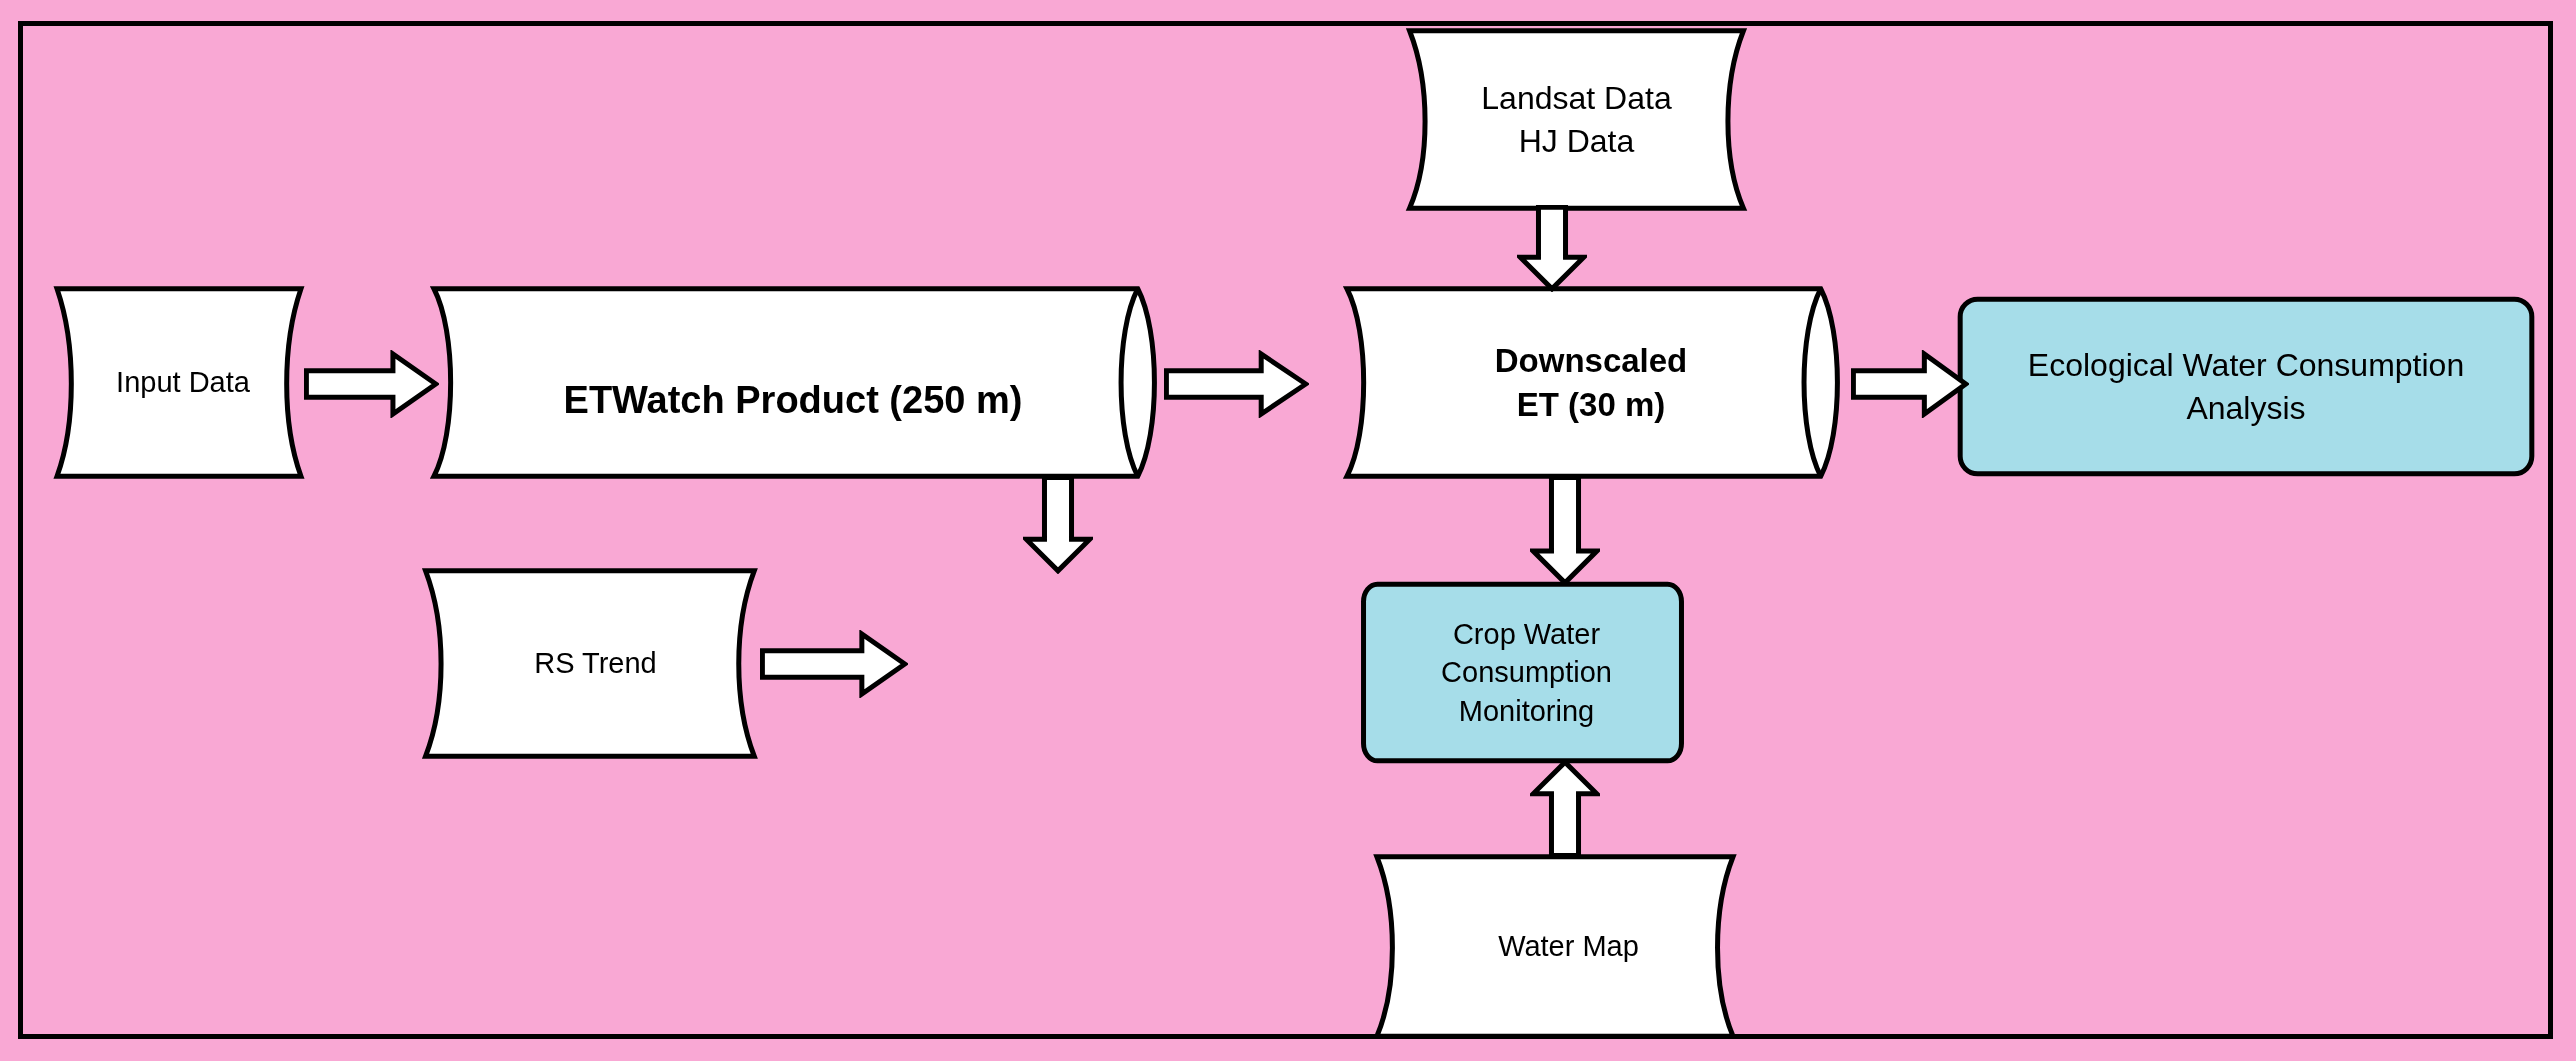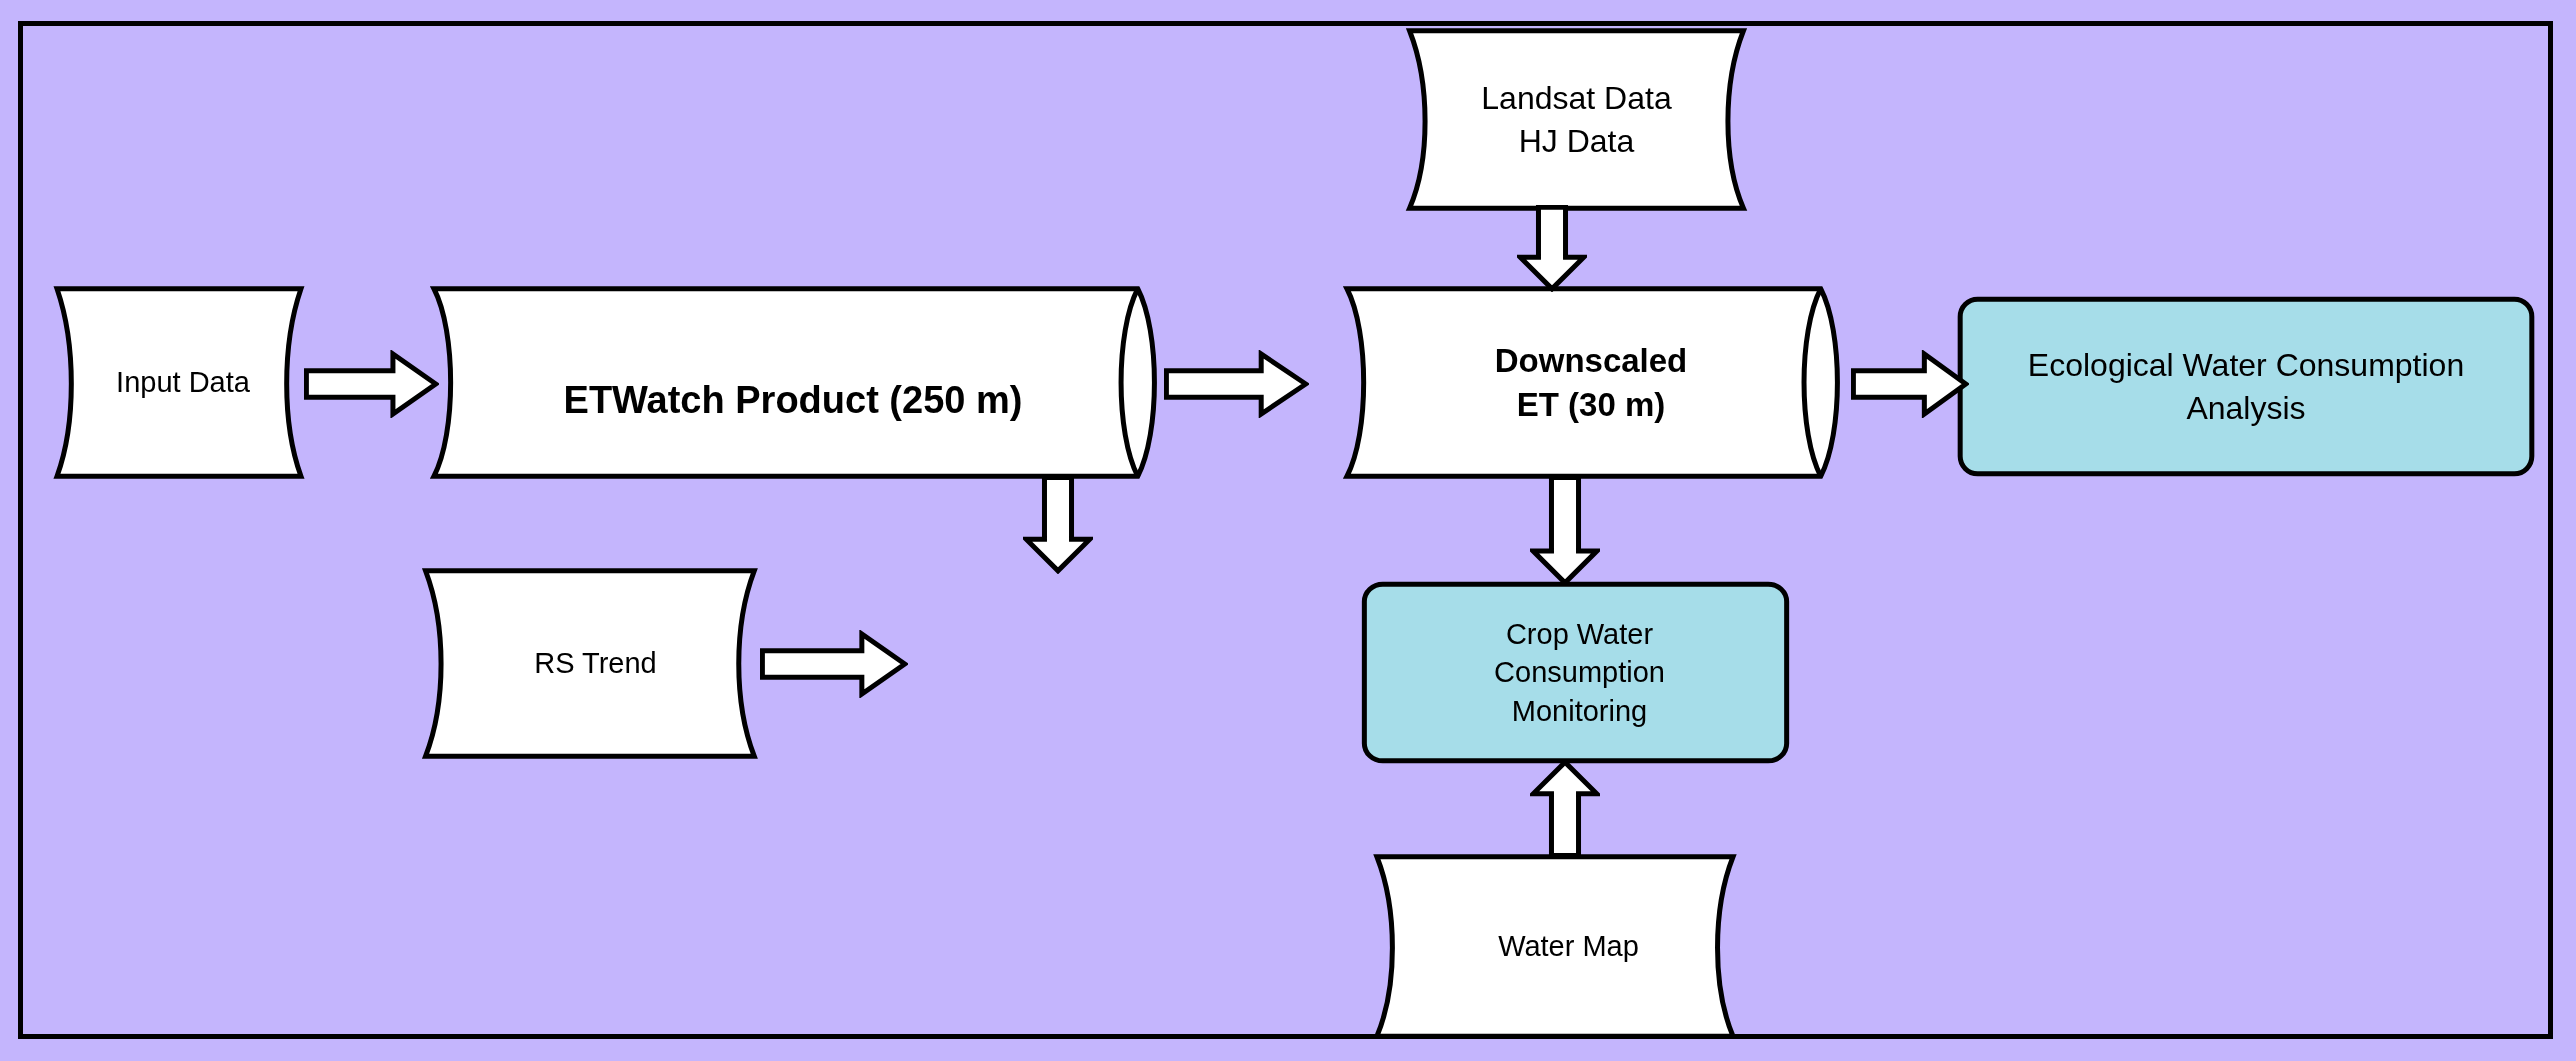--- a/index.html
+++ b/index.html
@@ -7,21 +7,21 @@
     padding: 0;
     background: #ffffff;
   }
   body {
     font-family: "Liberation Sans", "DejaVu Sans", sans-serif;
   }
   #canvas {
     position: relative;
     width: 2576px;
     height: 1061px;
-    background: #c4b5fd;
+    background: #f9a8d4;
     overflow: hidden;
   }
   
   #outer-frame {
     position: absolute;
     left: 17.5px;
     top: 20.7px;
     width: 2535px;
     height: 1018px;
     border: 5.6px solid #000000;
@@ -114,21 +114,21 @@
   </div>
 
   <div class="node" style="left:397px; top:566px; width:389px; height:195px;">
     <svg viewBox="0 0 490 245" preserveAspectRatio="none">
       <path d="M 36 6 L 450 6 C 424 74 424 172 450 239 L 36 239 C 62 172 62 74 36 6 Z" fill="#FFFFFF" stroke="#000000" stroke-width="5" vector-effect="non-scaling-stroke"></path>
     </svg>
     <span class="lbl t-md">RS Trend</span>
   </div>
 
 
-  <div class="node" style="left:1361px; top:581px; width:429px; height:183px;">
+  <div class="node" style="left:1361px; top:581px; width:323px; height:183px;">
     <svg viewBox="0 0 512 231" preserveAspectRatio="none">
       <rect x="4" y="4" width="504" height="223" rx="22" ry="22" fill="#A6DDE9" stroke="#000000" stroke-width="5" vector-effect="non-scaling-stroke"></rect>
     </svg>
     <span class="lbl t-md">Crop Water
 Consumption
 Monitoring</span>
   </div>
 
   <div class="node" style="left:1361px; top:852px; width:407px; height:189px;">
     <svg viewBox="0 0 512 238" preserveAspectRatio="none">

